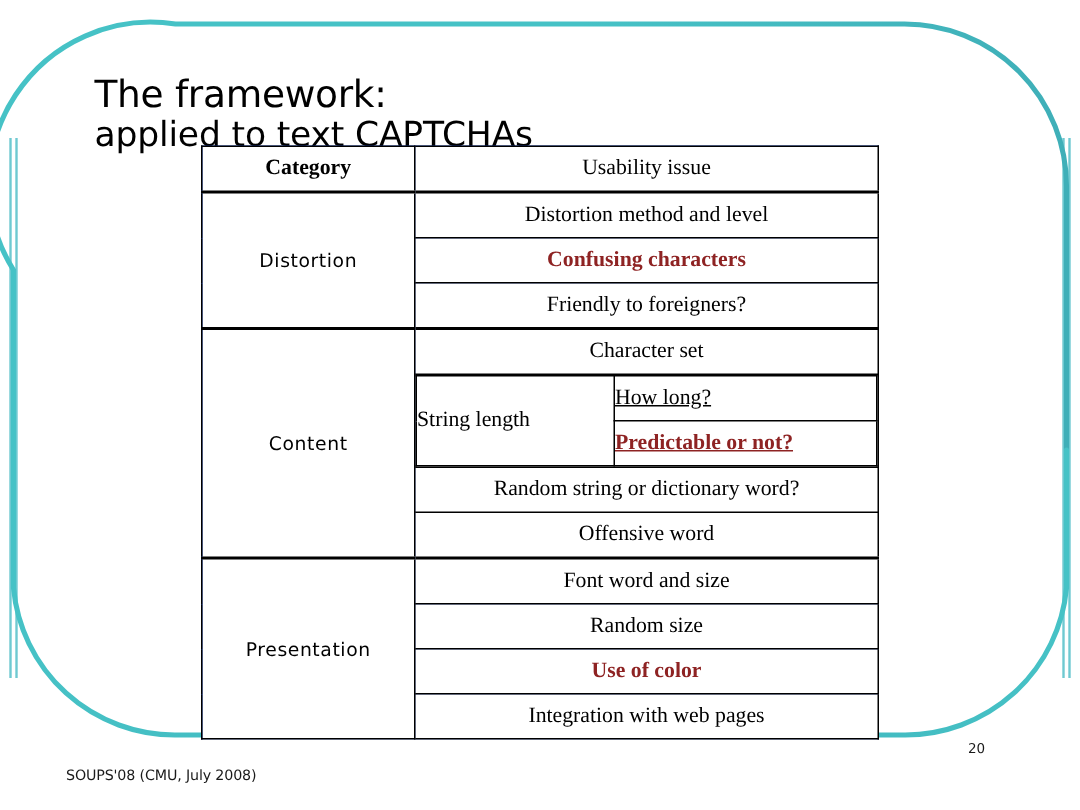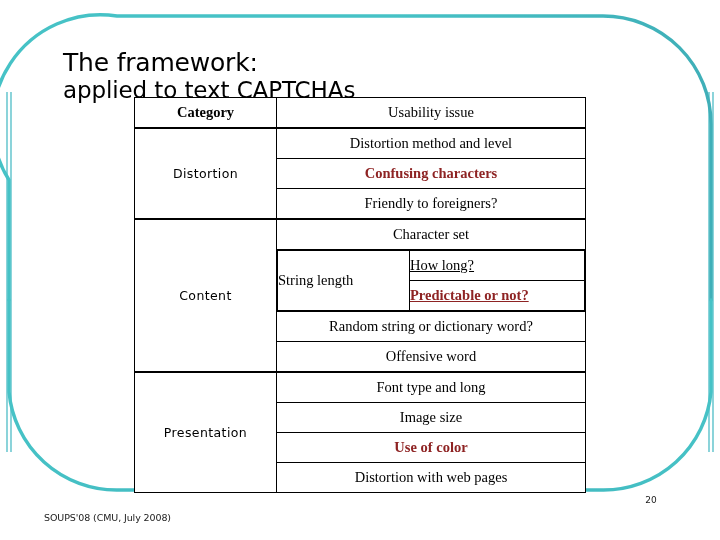--- a/index.html
+++ b/index.html
@@ -217,28 +217,28 @@
     </tr>
     <tr>
       <td class="issue-cell">Random string or dictionary word?</td>
     </tr>
     <tr>
       <td class="issue-cell">Offensive word</td>
     </tr>
 
     <tr>
       <td class="cat-cell thick-top" rowspan="4">Presentation</td>
-      <td class="issue-cell thick-top">Font type and long</td>
-    </tr>
-    <tr>
-      <td class="issue-cell">Image size</td>
+      <td class="issue-cell thick-top">Font word and size</td>
+    </tr>
+    <tr>
+      <td class="issue-cell">Random size</td>
     </tr>
     <tr>
       <td class="issue-cell red">Use of color</td>
     </tr>
     <tr>
-      <td class="issue-cell">Distortion with web pages</td>
+      <td class="issue-cell">Integration with web pages</td>
     </tr>
   </tbody>
 </table>
 
 <div id="footer-text">SOUPS'08 (CMU, July 2008)</div>
 <div id="page-number">20</div>
 
 </body></html>

